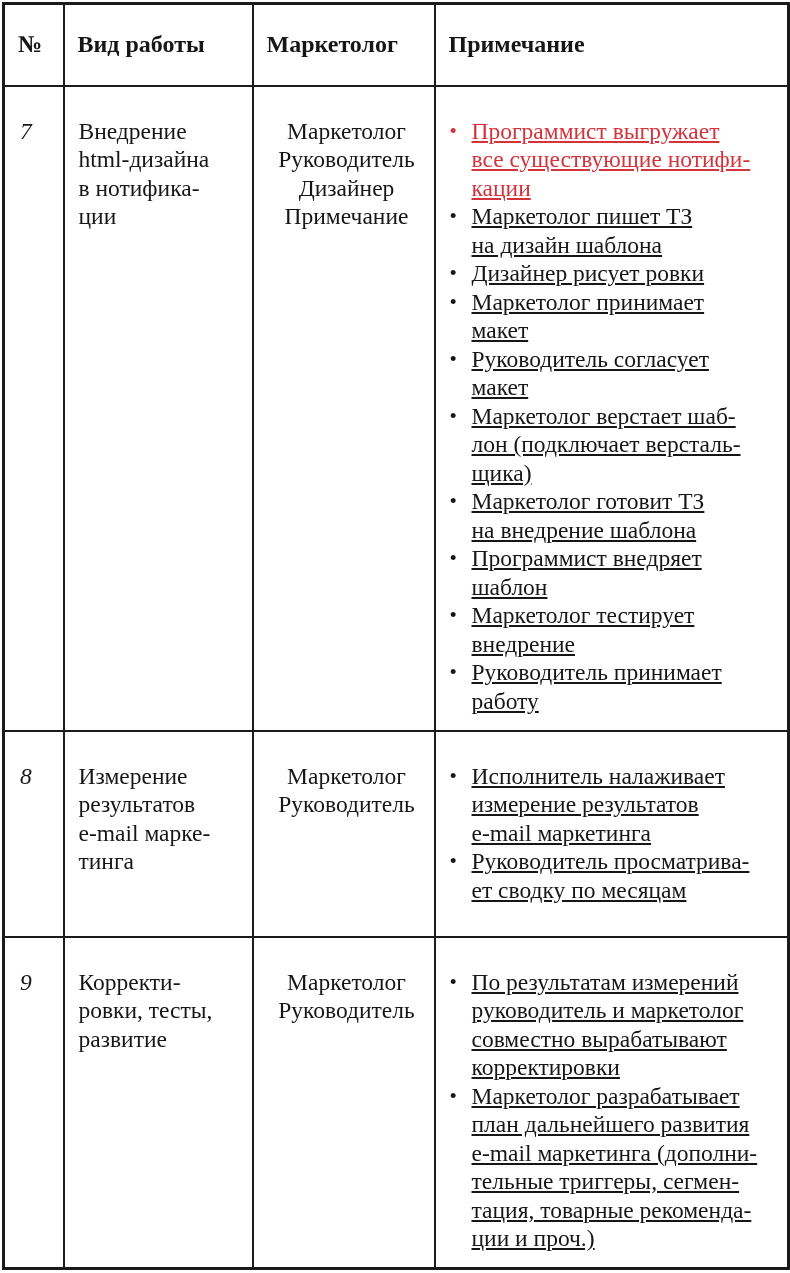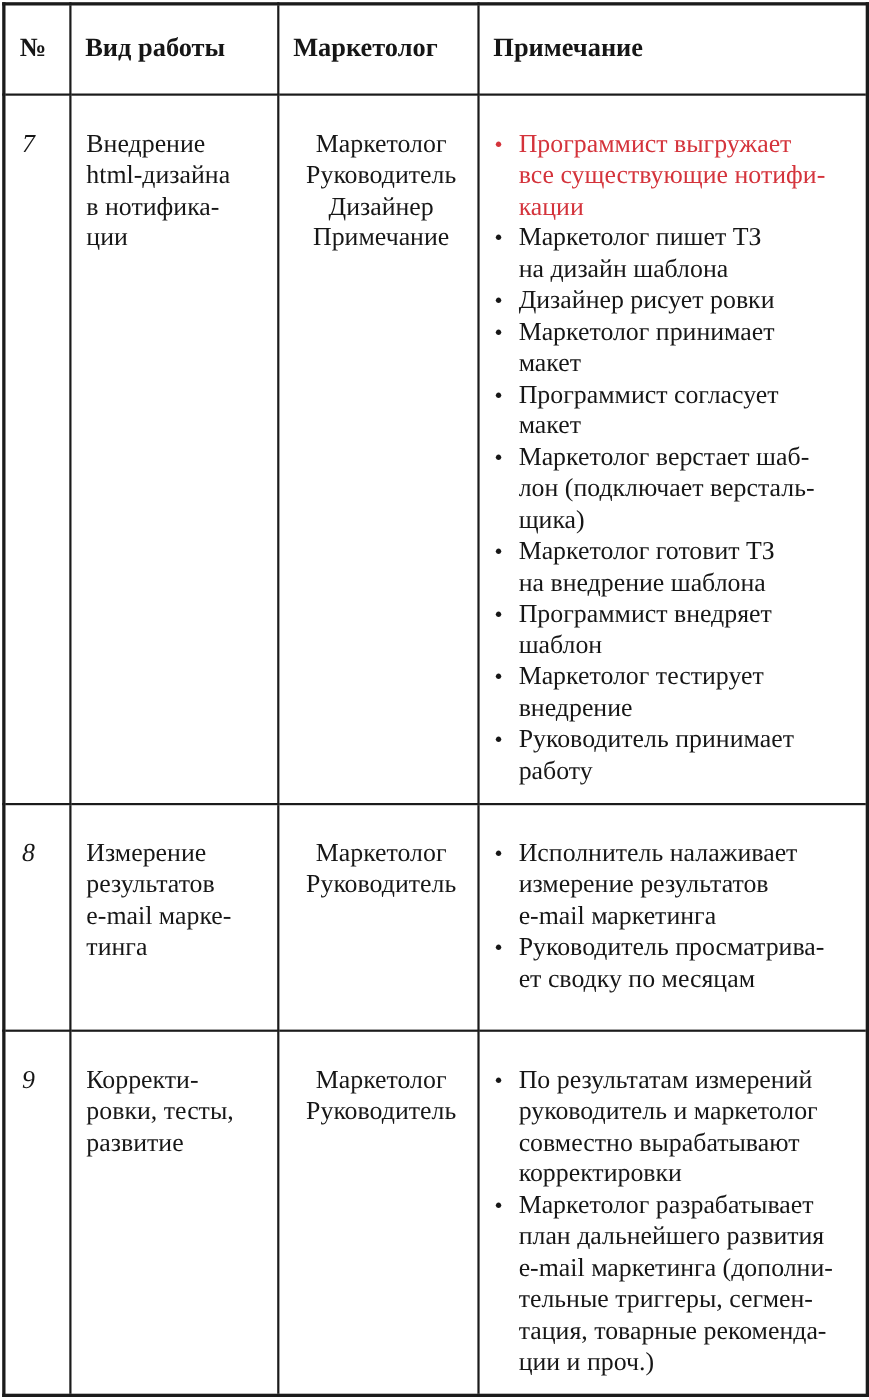--- a/index.html
+++ b/index.html
@@ -47,21 +47,21 @@
     align-items: flex-start;
   }
   .bullet {
     flex: 0 0 13px;
     width: 13px;
     margin-right: 9px;
     text-align: left;
     font-size: 21px;
     line-height: 28.5px;
   }
-  .note-text { white-space: pre-line; }
+  .note-text { white-space: pre-line; text-decoration: underline; }
   .note.red { color: var(--highlight); }
 </style>
 </head>
 <body>
 
 <table class="work-table">
   <colgroup>
     <col class="c-num">
       <col class="c-work">
       <col class="c-exec">
@@ -107,21 +107,21 @@
           <span class="bullet">•</span>
           <span class="note-text">Дизайнер рисует ровки</span>
         </div>
         <div class="note">
           <span class="bullet">•</span>
           <span class="note-text">Маркетолог принимает
 макет</span>
         </div>
         <div class="note">
           <span class="bullet">•</span>
-          <span class="note-text">Программист согласует
+          <span class="note-text">Руководитель согласует
 макет</span>
         </div>
         <div class="note">
           <span class="bullet">•</span>
           <span class="note-text">Маркетолог верстает шаб-
 лон (подключает версталь-
 щика)</span>
         </div>
         <div class="note">
           <span class="bullet">•</span>

